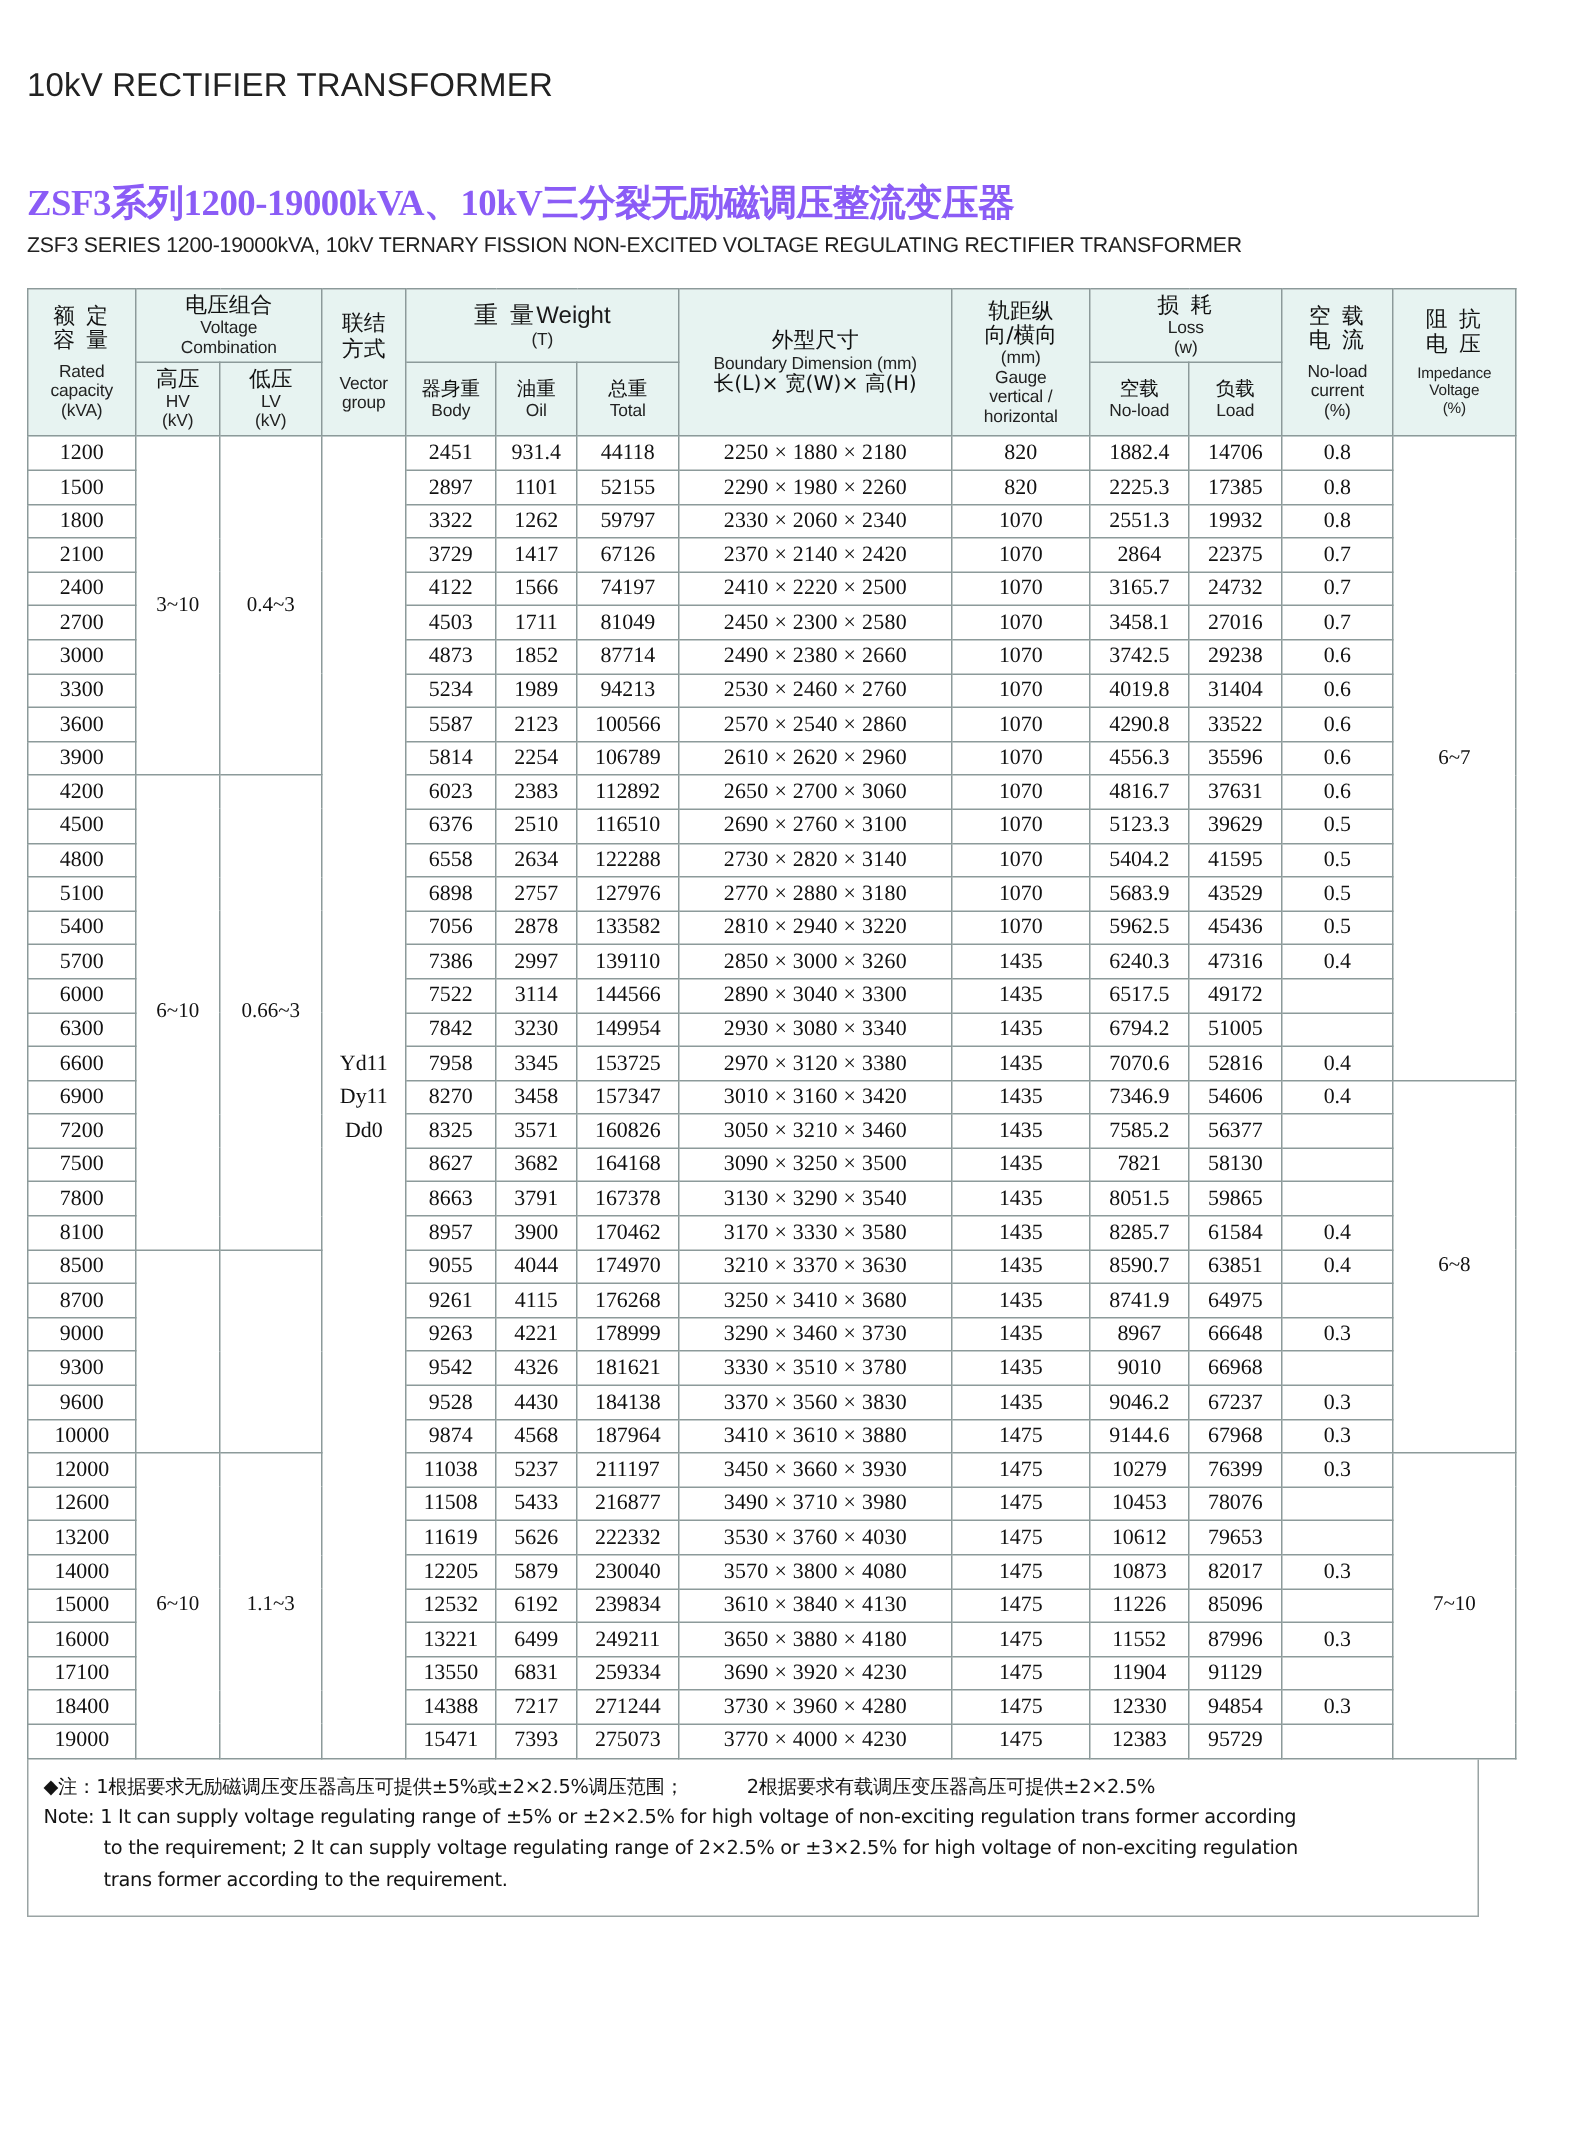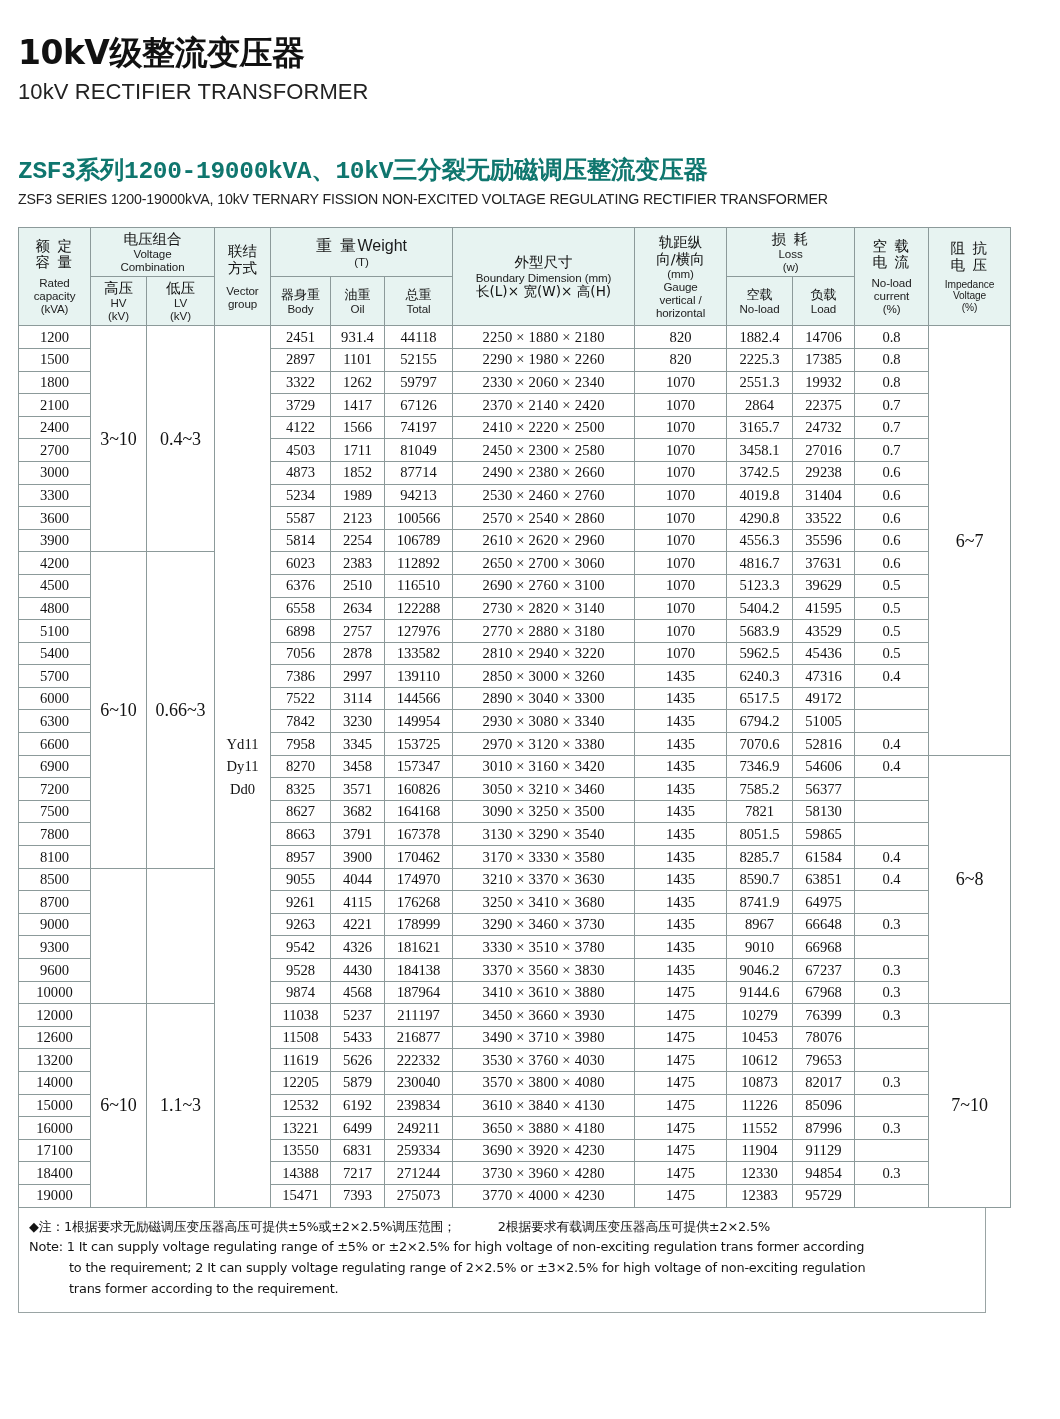--- a/index.html
+++ b/index.html
@@ -37,22 +37,22 @@
     font-weight: normal;
     letter-spacing: 0.1px;
     margin-top: 8px;
     color: #222;
   }
   .subtitle-block { margin-top: 48px; }
   .subtitle-cn {
     font-size: 24.5px;
     font-weight: bold;
     letter-spacing: -0.3px;
-    color: #0f766e;
-    font-family: Liberation Mono, monospace;
+    color: #8b5cf6;
+    font-family: Liberation Serif, serif;
   }
   .subtitle-en {
     font-size: 14.2px;
     letter-spacing: -0.15px;
     margin-top: 5px;
     color: #222;
   }
 
   
   .table-wrap { margin-top: 20px; }
@@ -99,21 +99,21 @@
   .h-inline-en { font-size: 16px; letter-spacing: 0; }
 
   tbody td {
     font-size: 14.6px;
     height: 21.6px;
     line-height: 1;
     color: #111;
     font-family: "Liberation Serif", "DejaVu Serif", serif;
   }
   tbody td.grp {
-    font-size: 18px;
+    font-size: 14px;
   }
   tbody td.vec {
     font-size: 14.6px;
     line-height: 1.55;
   }
   tbody td.dim { letter-spacing: 0.2px; }
 
   
   .notes {
     border: 1px solid #9aa4a4;
@@ -133,21 +133,20 @@
   .note-en { display: block; white-space: nowrap; }
   .note-en-indent { padding-left: 40px; display: block; white-space: nowrap; }
   .gap-wide { display: inline-block; width: 42px; }
 </style>
 </head>
 <body>
 
 <div class="page">
 
   <div class="title-block">
-    <div class="title-cn">10kV级整流变压器</div>
     <div class="title-en">10kV RECTIFIER TRANSFORMER</div>
   </div>
 
   <div class="subtitle-block">
     <div class="subtitle-cn">ZSF3系列1200-19000kVA、10kV三分裂无励磁调压整流变压器</div>
     <div class="subtitle-en">ZSF3 SERIES 1200-19000kVA, 10kV TERNARY FISSION NON-EXCITED VOLTAGE REGULATING RECTIFIER TRANSFORMER</div>
   </div>
 
   <div class="table-wrap">
     <table class="spec">

